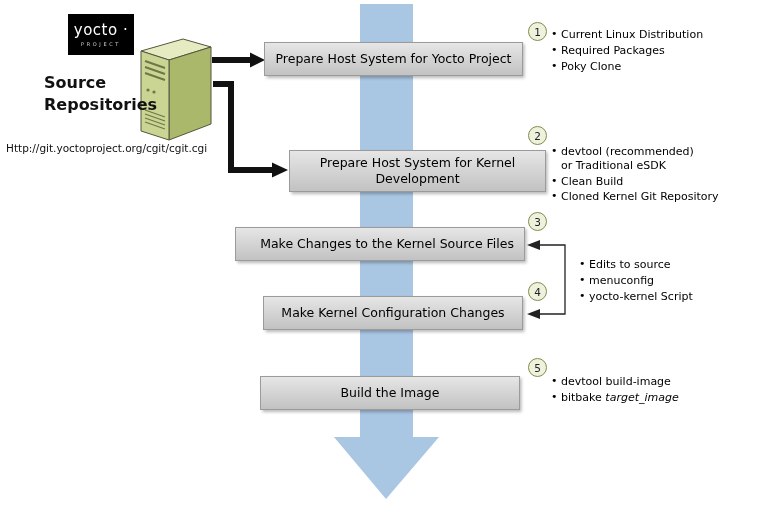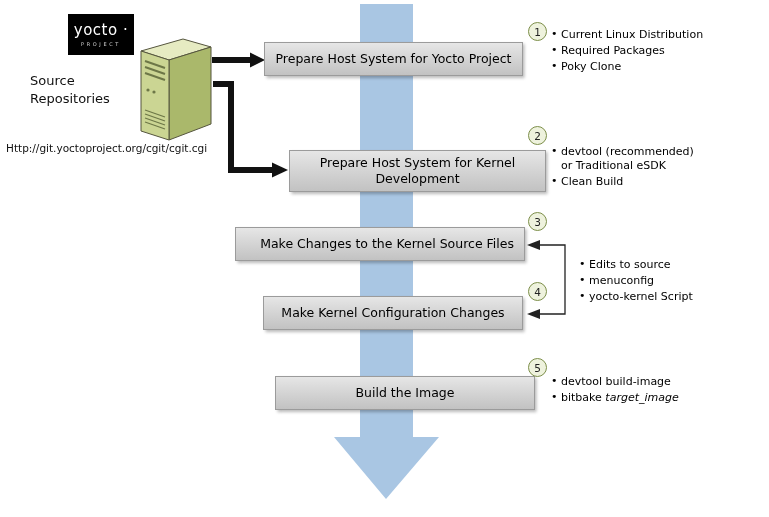--- a/index.html
+++ b/index.html
@@ -7,21 +7,21 @@
   body { font-family:"DejaVu Sans", sans-serif; color:#111; }
   .canvas { position:relative; width:769px; height:517px; background:#fff; overflow:hidden; }
   .abs { position:absolute; }
   svg.layer { position:absolute; left:0; top:0; pointer-events:none; }
 
   .yocto-logo { left:68px; top:14px; width:66px; height:41px; background:#000;
     display:flex; flex-direction:column; align-items:center; justify-content:center; z-index:2; }
   .yocto-brand { color:#fff; font-size:15px; letter-spacing:0.5px; line-height:1; }
   .yocto-sub { color:#cfcfcf; font-size:5px; letter-spacing:2.6px; margin-top:3px; }
 
-  .source-title { left:30px; top:72px; width:112px; font-size:13px; font-weight:normal;
+  .source-title { left:44px; top:72px; width:112px; font-size:16px; font-weight:bold;
     line-height:1.35; z-index:2; }
   .source-url { left:6px; top:142px; font-size:10.5px; z-index:2; white-space:nowrap; }
 
   .step-box { position:absolute; z-index:2; display:flex; align-items:center; justify-content:center;
     text-align:center; font-size:12.5px; color:#000; padding:2px 10px; line-height:1.3;
     background:linear-gradient(180deg,#e6e6e6 0%, #d2d2d2 55%, #c2c2c2 100%);
     border:1px solid #9b9b9b; box-shadow:1.5px 2px 3px rgba(0,0,0,0.28); }
 
   .num-circle { position:absolute; z-index:2; width:19px; height:19px; border-radius:50%;
     background:var(--circle-fill,#eef2dd); border:1.5px solid var(--circle-border,#7d8f4a);
@@ -83,39 +83,40 @@
   </div>
   <div class="step-box" style="left:289px; top:150px; width:257px; height:42px;">
     <span>Prepare Host System for Kernel Development</span>
   </div>
   <div class="step-box" style="left:235px; top:227px; width:290px; height:34px;justify-content:flex-end;">
     <span>Make Changes to the Kernel Source Files</span>
   </div>
   <div class="step-box" style="left:263px; top:296px; width:260px; height:34px;">
     <span>Make Kernel Configuration Changes</span>
   </div>
-  <div class="step-box" style="left:275px; top:376px; width:260px; height:34px;">
+  <div class="step-box" style="left:260px; top:376px; width:260px; height:34px;">
     <span>Build the Image</span>
   </div>
 
   <div class="num-circle" style="left:528px; top:22px;">1</div>
   <div class="num-circle" style="left:528px; top:126px;">2</div>
   <div class="num-circle" style="left:528px; top:212px;">3</div>
   <div class="num-circle" style="left:528px; top:282px;">4</div>
   <div class="num-circle" style="left:528px; top:358px;">5</div>
 
   <ul class="bullets" style="left:550px; top:28px;">
     <li>Current Linux Distribution</li>
     <li>Required Packages</li>
     <li>Poky Clone</li>
   </ul>
 
   <ul class="bullets" style="left:550px; top:145px;">
     <li class="wrap">devtool (recommended) or Traditional eSDK</li>
     <li>Clean Build</li>
+    <li>Cloned Kernel Git Repository</li>
   </ul>
 
   <ul class="bullets" style="left:578px; top:258px;">
     <li>Edits to source</li>
     <li>menuconfig</li>
     <li>yocto-kernel Script</li>
   </ul>
 
   <ul class="bullets" style="left:550px; top:375px;">
     <li>devtool build-image</li>

